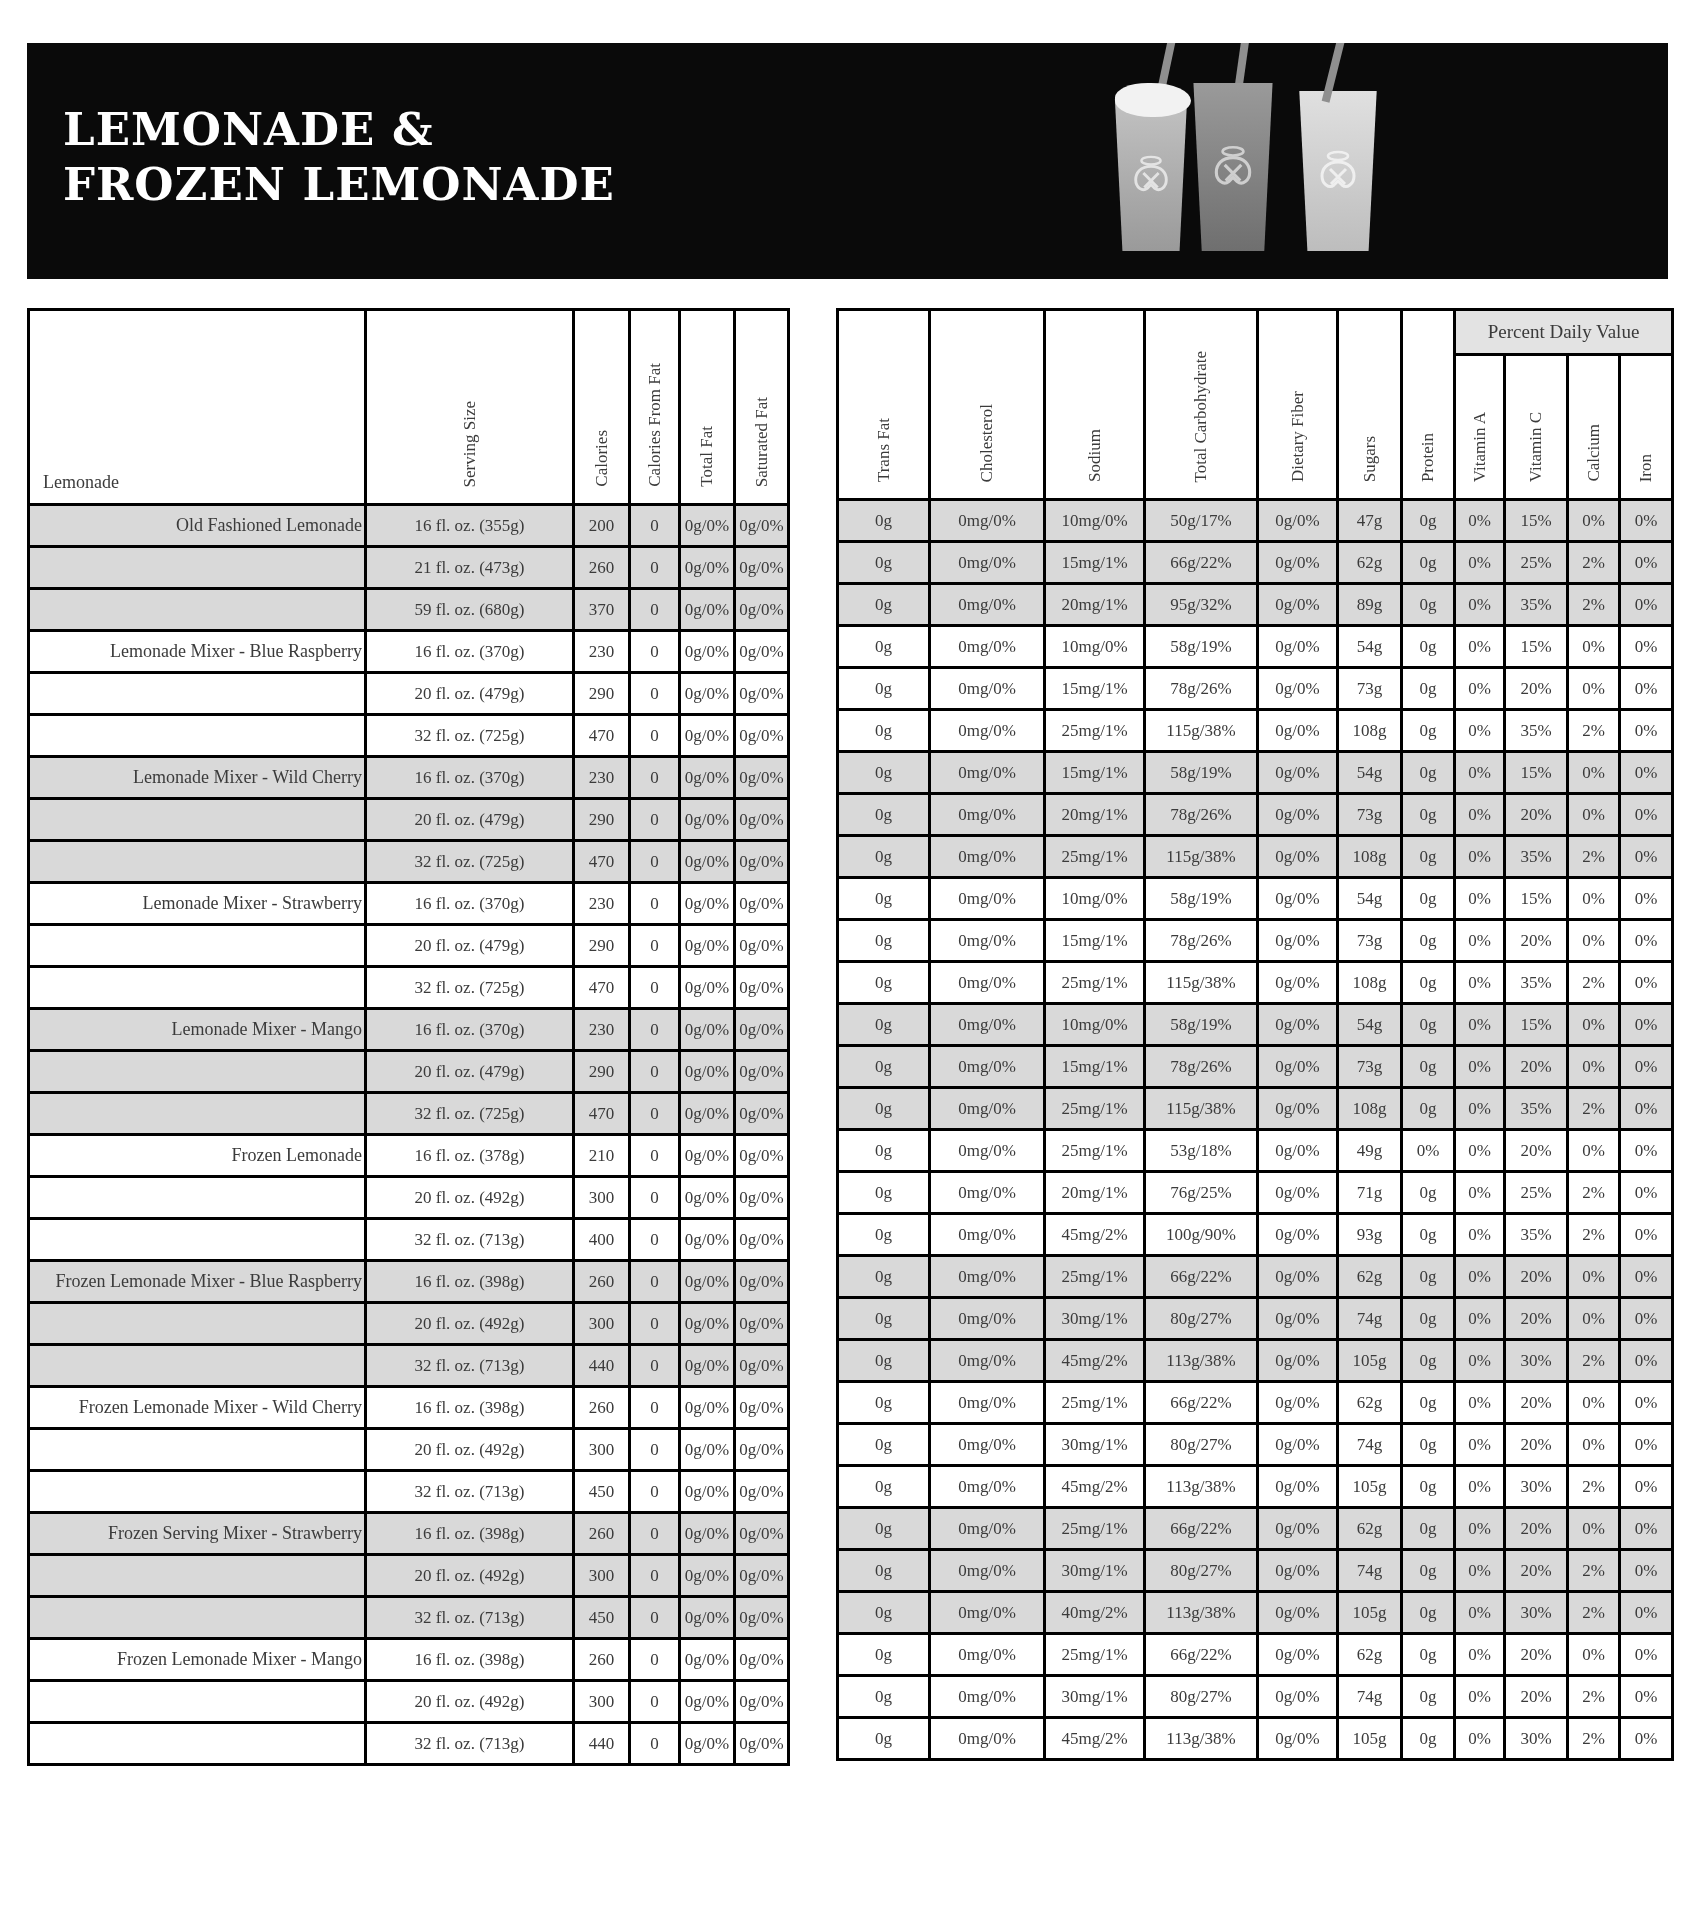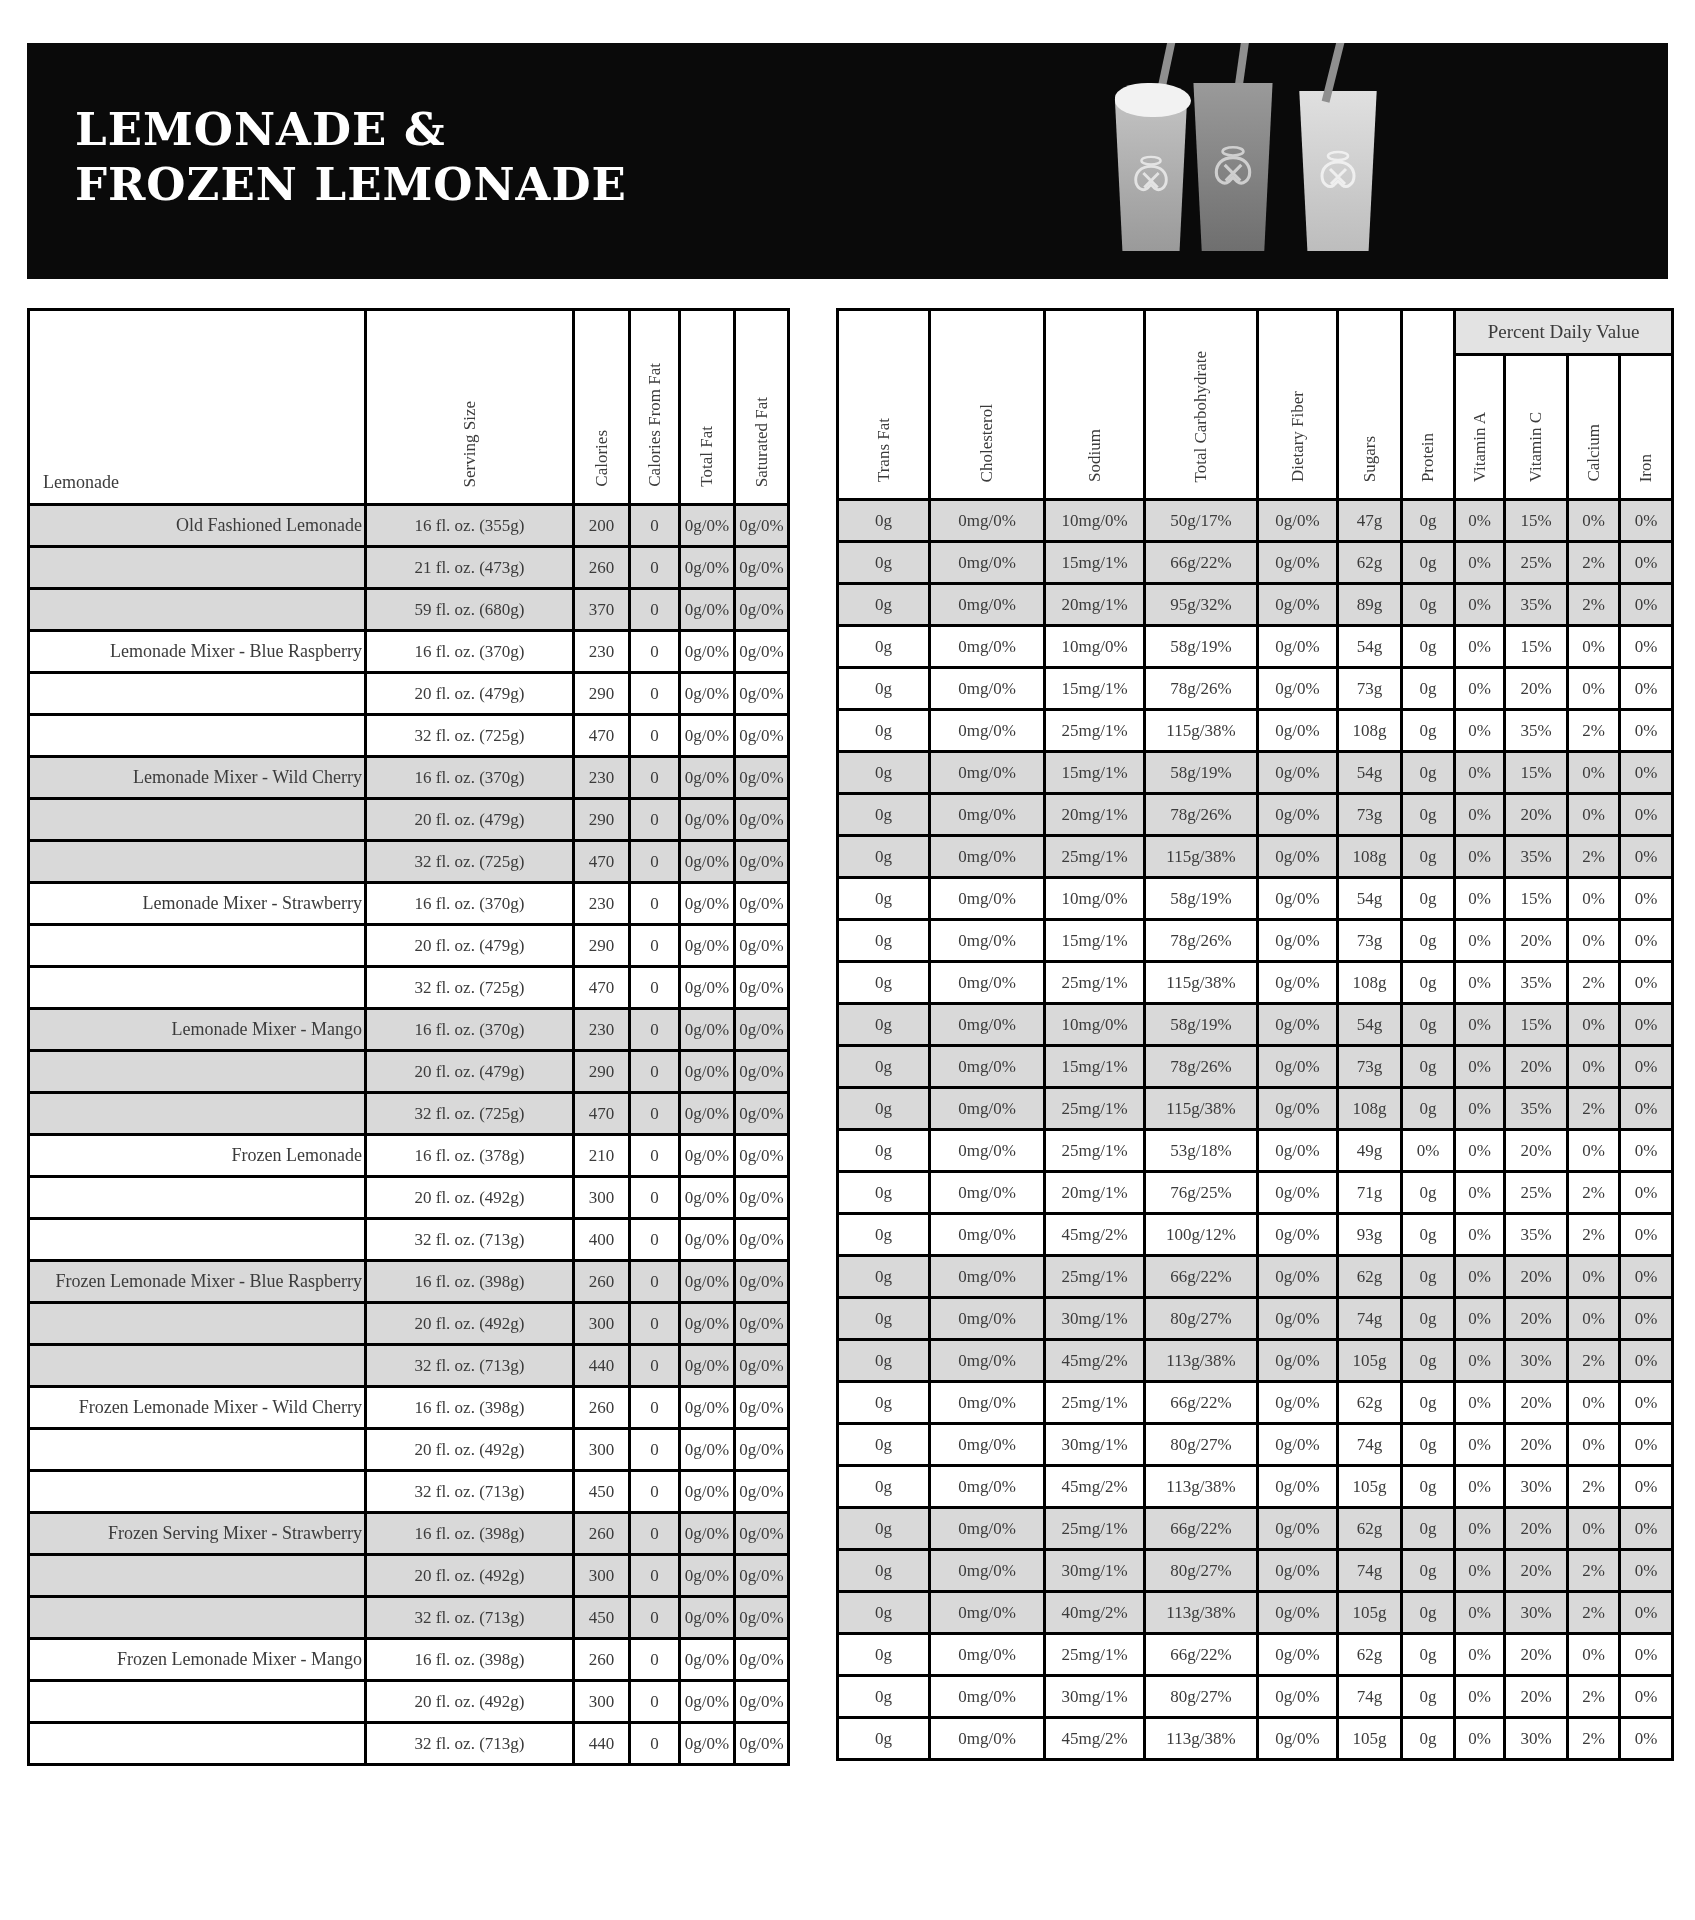--- a/index.html
+++ b/index.html
@@ -6,21 +6,21 @@
   body{
     width:1695px;height:1920px;position:relative;background:#ffffff;
     font-family:"Liberation Serif","DejaVu Serif",serif;color:#3b3b3b;
   }
   
   .banner{
     position:absolute;left:27px;top:43px;width:1641px;height:236px;
     background:#0a0a0a;overflow:hidden;
   }
   .banner-title{
-    position:absolute;left:48px;top:60px;margin:0;
+    position:absolute;left:36px;top:60px;margin:0;
     color:#ffffff;font-family:"DejaVu Serif","Liberation Serif",serif;
     font-weight:bold;font-size:45px;line-height:1.22;letter-spacing:1px;
   }
   .cups{position:absolute;right:285px;bottom:28px;display:flex;align-items:flex-end;}
   .cup{position:relative;clip-path:polygon(7% 0,93% 0,84% 100%,16% 100%);
        display:flex;align-items:center;justify-content:center;}
   .cup1{width:84px;height:152px;background:linear-gradient(#c2c2c2,#9a9a9a);margin-right:-6px;}
   .cup2{width:92px;height:168px;background:linear-gradient(#9a9a9a,#6f6f6f);z-index:2;}
   .cup3{width:90px;height:160px;background:linear-gradient(#e0e0e0,#bdbdbd);margin-left:14px;}
   .cupwrap{position:relative;}
@@ -603,21 +603,21 @@
           <td>0g</td>
           <td>0%</td>
           <td>25%</td>
           <td>2%</td>
           <td>0%</td>
         </tr>
         <tr>
           <td>0g</td>
           <td>0mg/0%</td>
           <td>45mg/2%</td>
-          <td>100g/12%</td>
+          <td>100g/90%</td>
           <td>0g/0%</td>
           <td>93g</td>
           <td>0g</td>
           <td>0%</td>
           <td>35%</td>
           <td>2%</td>
           <td>0%</td>
         </tr>
         <tr>
           <td class="shade">0g</td>

